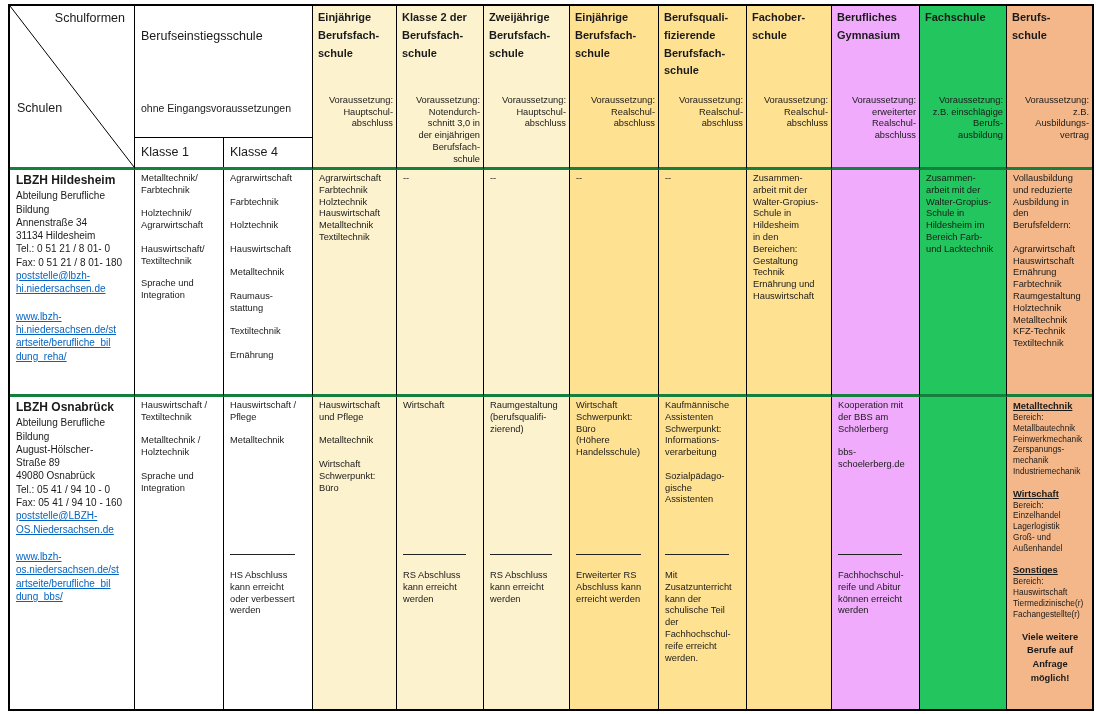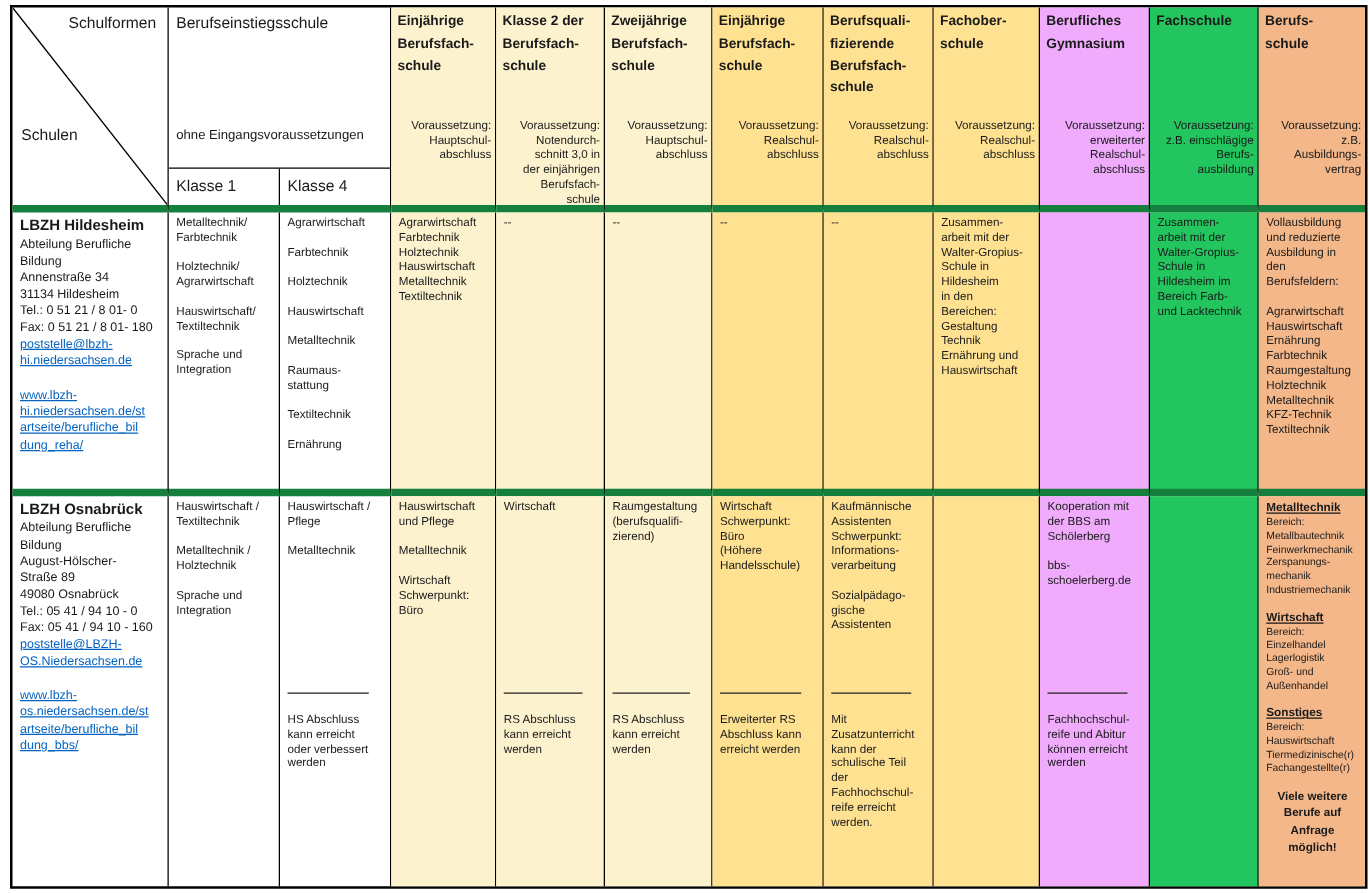--- a/index.html
+++ b/index.html
@@ -9,21 +9,21 @@
     font-family: "Liberation Sans", sans-serif; color: #1a1a1a;
   }
   .table {
     position: absolute; left: 8px; top: 4px;
     display: grid;
     grid-template-columns: 125px 89px 89px 84px 87px 86px 89px 88px 85px 88px 87px 85px;
     grid-template-rows: 164px 227px 312px;
     border: 2px solid #000; background: #fff;
   }
   .cell {
-    border-right: 1px solid #000; border-bottom: 6px solid #15803d;
+    border-right: 1px solid #000; border-bottom: 3px solid #15803d;
     padding: 3px 5px 3px 6px; overflow: hidden; position: relative;
     font-size: 9.3px; line-height: 1.27;
   }
   .cell.last { border-right: none; }
   .cell.bot  { border-bottom: none; }
   .pre { white-space: pre-line; overflow-wrap: anywhere; }
 
   
   .c-cream  { background: #FDF2CE; }
   .c-gold   { background: #FFE192; }
@@ -32,21 +32,21 @@
   .c-salmon { background: #F3B78A; }
 
   
   .corner { padding: 0; }
   .corner svg { position: absolute; inset: 0; width: 100%; height: 100%; }
   .corner-top { position: absolute; top: 5px; right: 9px; font-size: 12.5px; }
   .corner-bottom { position: absolute; top: 95px; left: 7px; font-size: 12.5px; }
 
   
   .bes { grid-column: 2 / span 2; padding: 0; display: flex; flex-direction: column; }
-  .bes-top { flex: 1; position: relative; padding: 5px 6px; }
+  .bes-top { flex: 1; position: relative; padding: 23px 6px; }
   .bes-title { font-size: 12.5px; }
   .bes-prereq { position: absolute; top: 96px; left: 6px; font-size: 10.5px; }
   .bes-sub { height: 30px; border-top: 1px solid #000; display: flex; }
   .bes-subcell { flex: 1; display: flex; align-items: center; padding-left: 6px; font-size: 12.5px; }
   .bes-subcell:first-child { border-right: 1px solid #000; }
 
   
   .hdr { padding: 0; }
   .hdr-title { font-weight: bold; font-size: 11px; line-height: 1.62; padding: 3px 5px; }
   .hdr-prereq { position: absolute; top: 89px; left: 5px; right: 3px; font-size: 9.3px; line-height: 1.26; text-align: right; }

